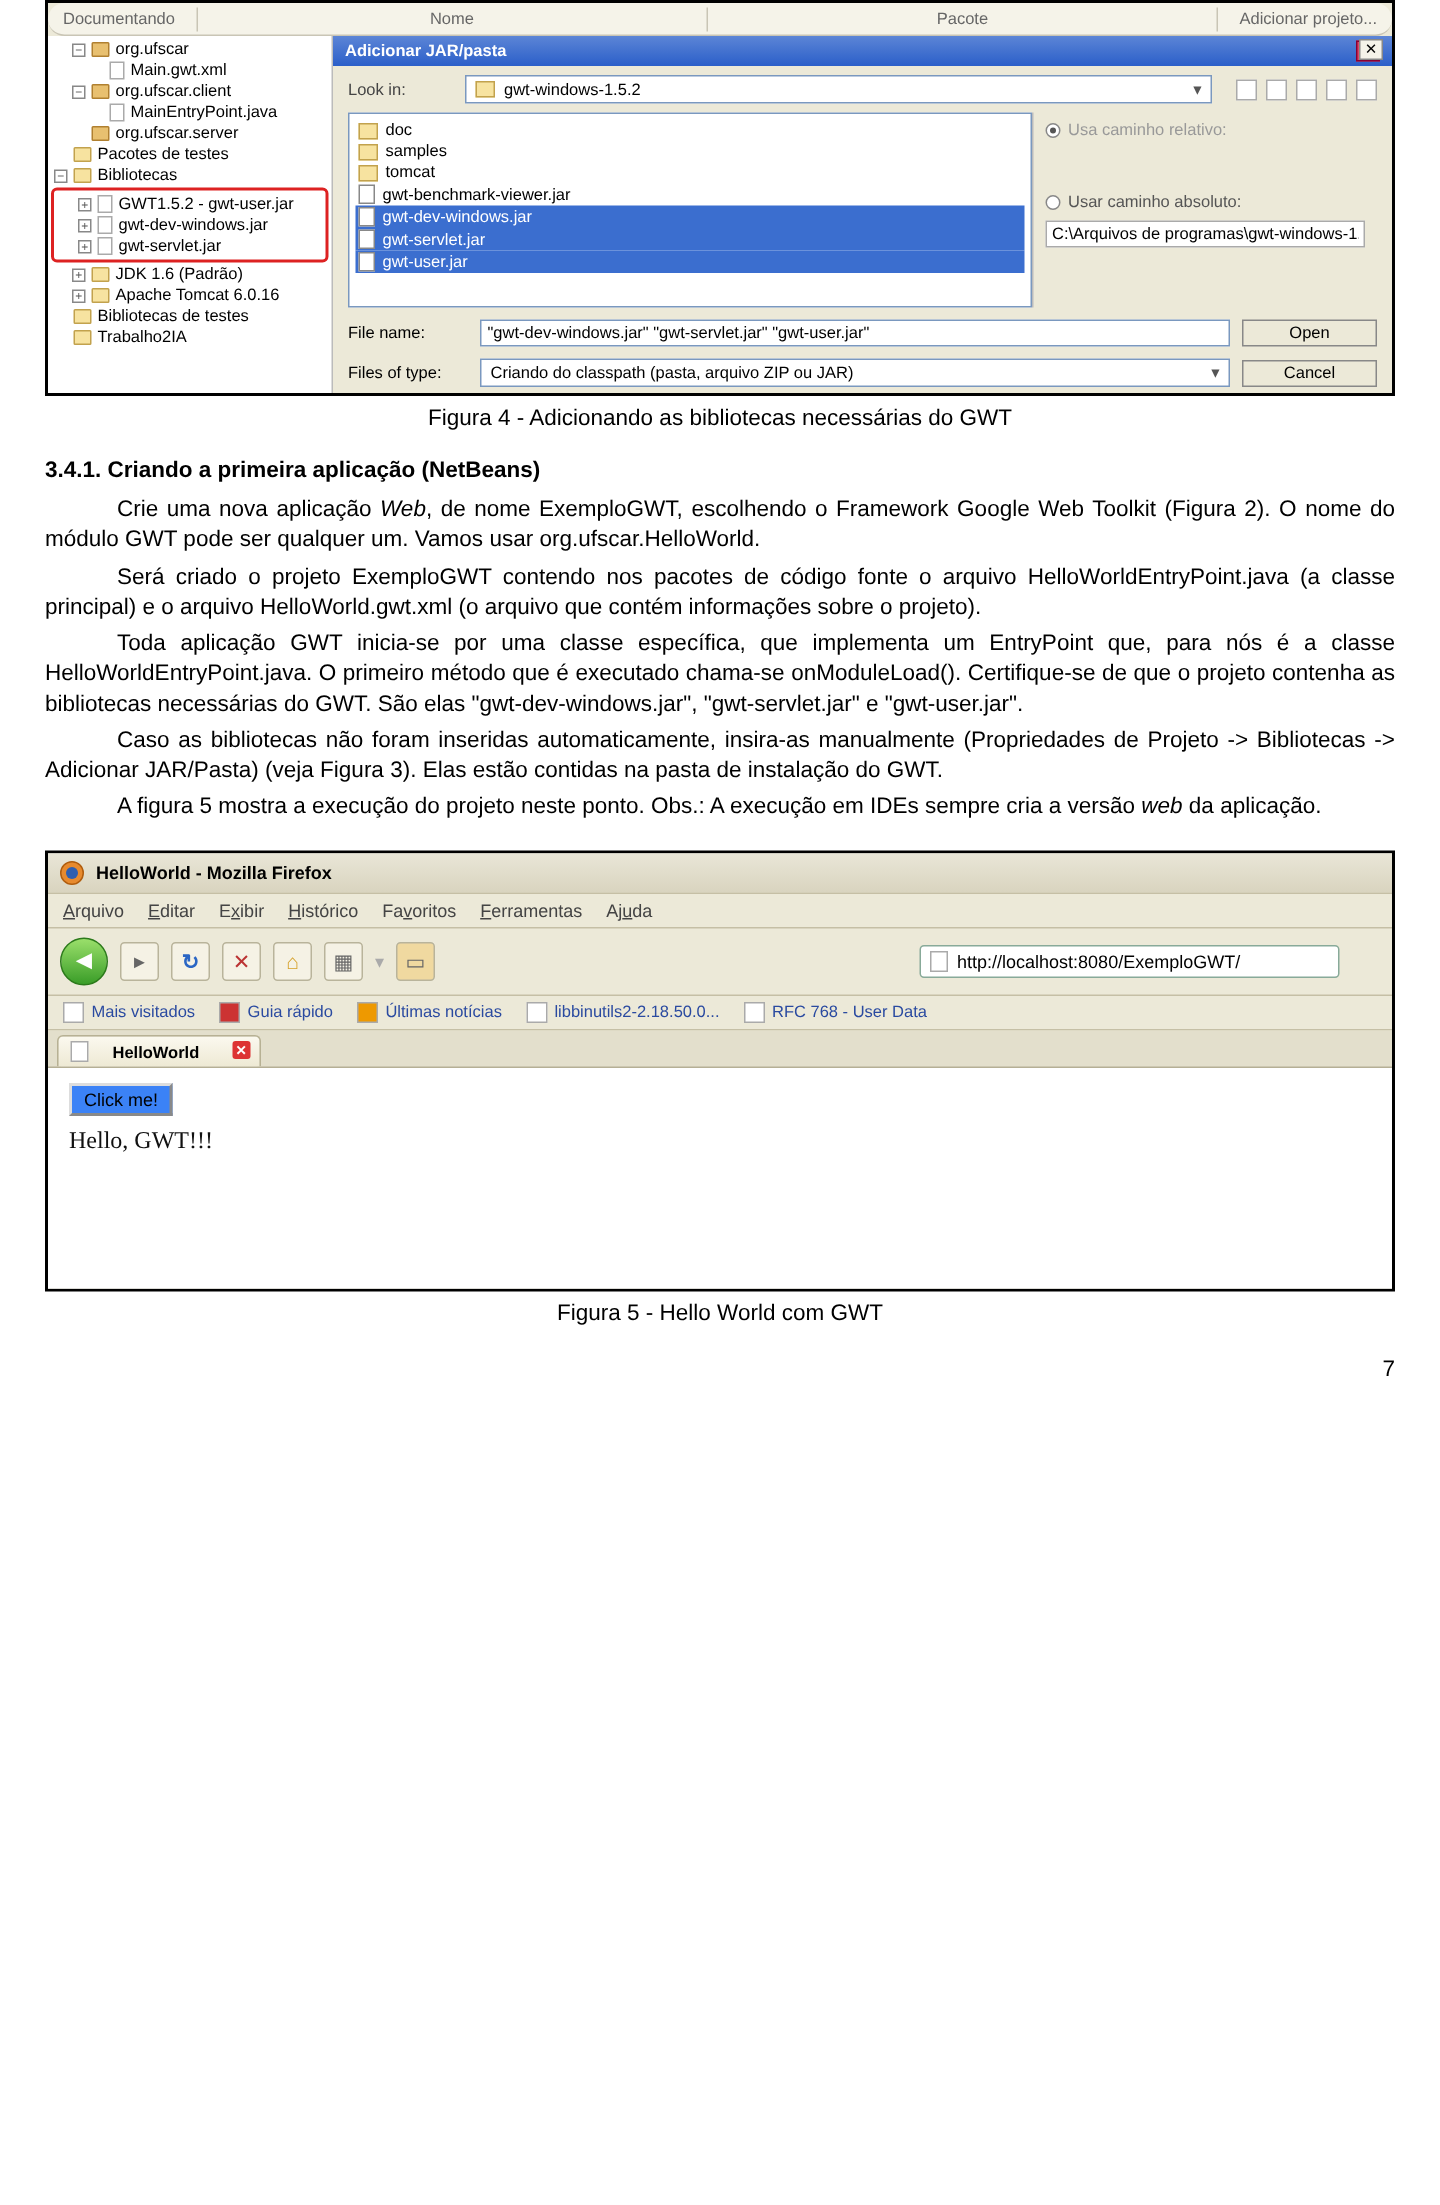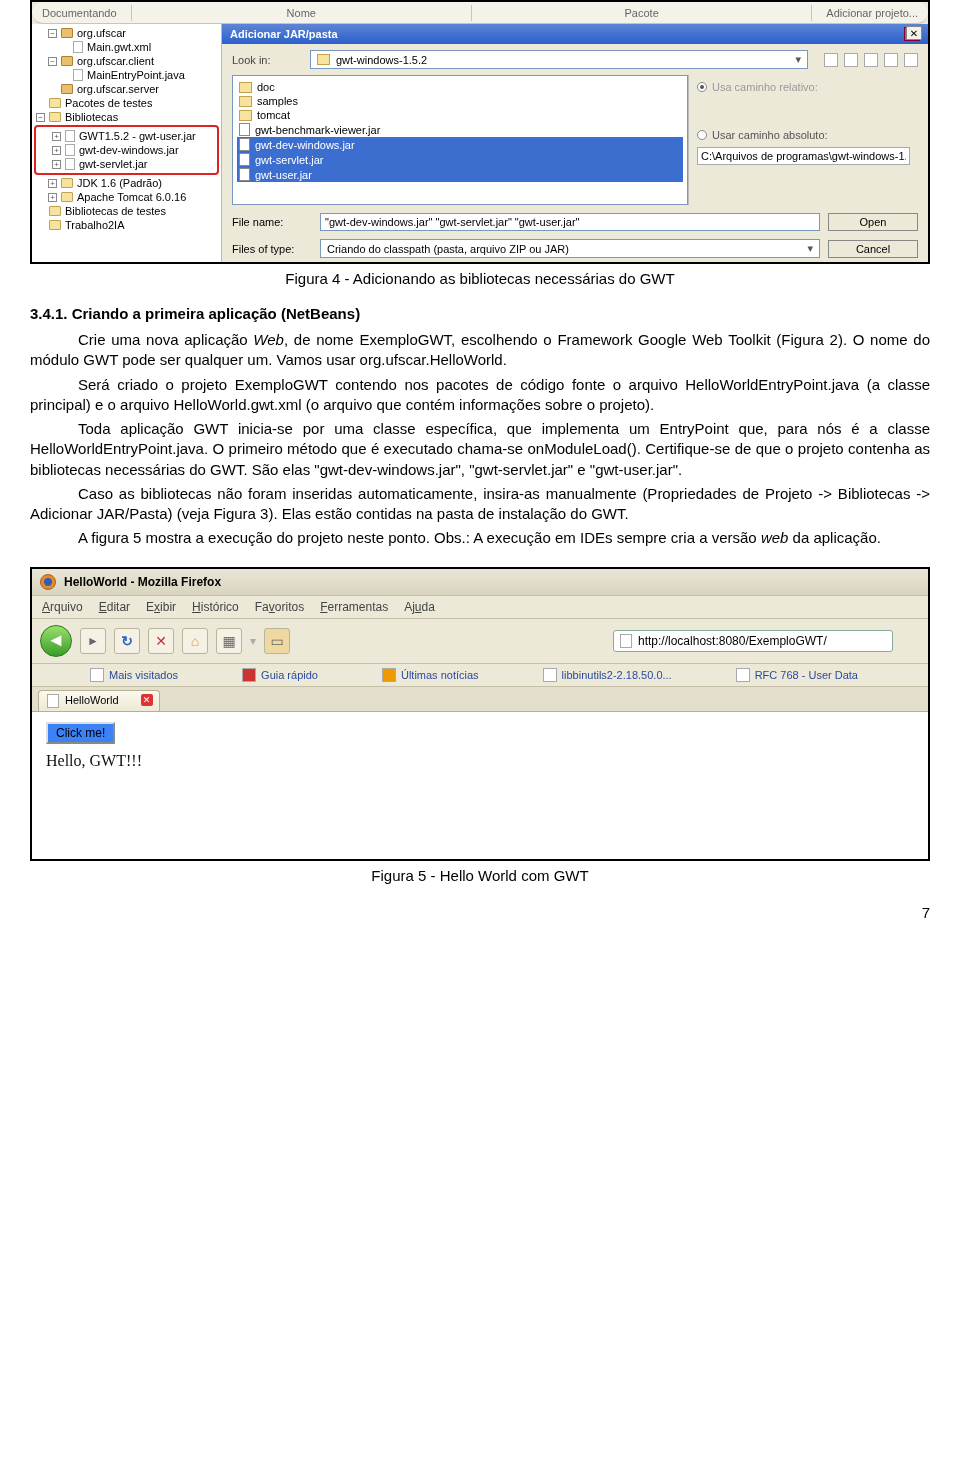--- a/index.html
+++ b/index.html
@@ -142,24 +142,24 @@
   .ff-title .fx { width:16px; height:16px; background:#e78a2e; border-radius:50%; border:1px solid #b05d0e; position:relative;}
   .ff-title .fx::after{content:""; position:absolute; inset:3px; border-radius:50%; background:#2f5fb0;}
   .ff-menu { display:flex; gap:16px; padding:4px 10px; border-bottom:1px solid #c5bfa5; color:#444; }
   .ff-menu span u { text-decoration:underline; }
   .ff-nav { display:flex; gap:8px; padding:6px 8px; align-items:center; border-bottom:1px solid #c5bfa5;}
   .ff-nav .icobox{ width:26px; height:26px; border:1px solid #b9b49b; border-radius:3px; background:#f5f2e5; display:flex; align-items:center; justify-content:center; font-size:14px; color:#666;}
   .ff-nav .bigarrow{ width:32px; height:32px; border-radius:50%; background:linear-gradient(#9adf6b,#3a9d28); border:1px solid #2c7a1b; color:#fff; display:flex; align-items:center; justify-content:center; font-size:18px;}
   .ff-nav .url { flex:1; }
   .ff-nav .url .urlbox { background:#fff; border:1px solid #8a9; border-radius:3px; padding:3px 6px; display:flex; align-items:center; gap:6px; width:280px;}
   .ff-bmk { display:flex; gap:16px; padding:4px 10px; border-bottom:1px solid #c5bfa5; font-size:11px; color:#2a4aa0;}
-  .ff-bmk .bm { display:flex; gap:5px; align-items:center;margin-left:48px;}
+  .ff-bmk .bm { display:flex; gap:5px; align-items:center;}
   .ff-bmk .bmic { width:14px; height:14px; border:1px solid #aaa; background:#fff;}
   .ff-tabs { display:flex; padding:3px 6px 0 6px; border-bottom:1px solid #b5af95; background:#e3dfcc;}
-  .ff-tabs .tab { background:linear-gradient(#fbf9ef,#eee9d4); border:1px solid #b7b194; border-bottom:none; border-radius:4px 4px 0 0; padding:3px 40px 3px 8px; display:flex; align-items:flex-start; gap:6px; font-size:11px; position:relative;}
+  .ff-tabs .tab { background:linear-gradient(#fbf9ef,#eee9d4); border:1px solid #b7b194; border-bottom:none; border-radius:4px 4px 0 0; padding:3px 40px 3px 8px; display:flex; align-items:flex-end; gap:16px; font-size:11px; position:relative;font-weight:bold;}
   .ff-tabs .tab .tclose { position:absolute; right:6px; top:3px; width:12px; height:12px; background:#d33; color:#fff; border-radius:2px; font-size:9px; text-align:center; line-height:12px;}
   .ff-page { flex:1; background:#fff; padding:10px 14px; font-family:"Times New Roman", serif;}
   .ff-page button.clickme { font-family:Tahoma,Arial,sans-serif; font-size:12px; padding:2px 8px; background:#3b82f6; border:2px outset #ddd;}
   .ff-page .hello { margin-top:8px; font-size:16px; color:#111;}
 
   .pagenum { text-align:right; margin-top:20px; font-size:15px;}
 </style>
 </head>
 <body>
 

